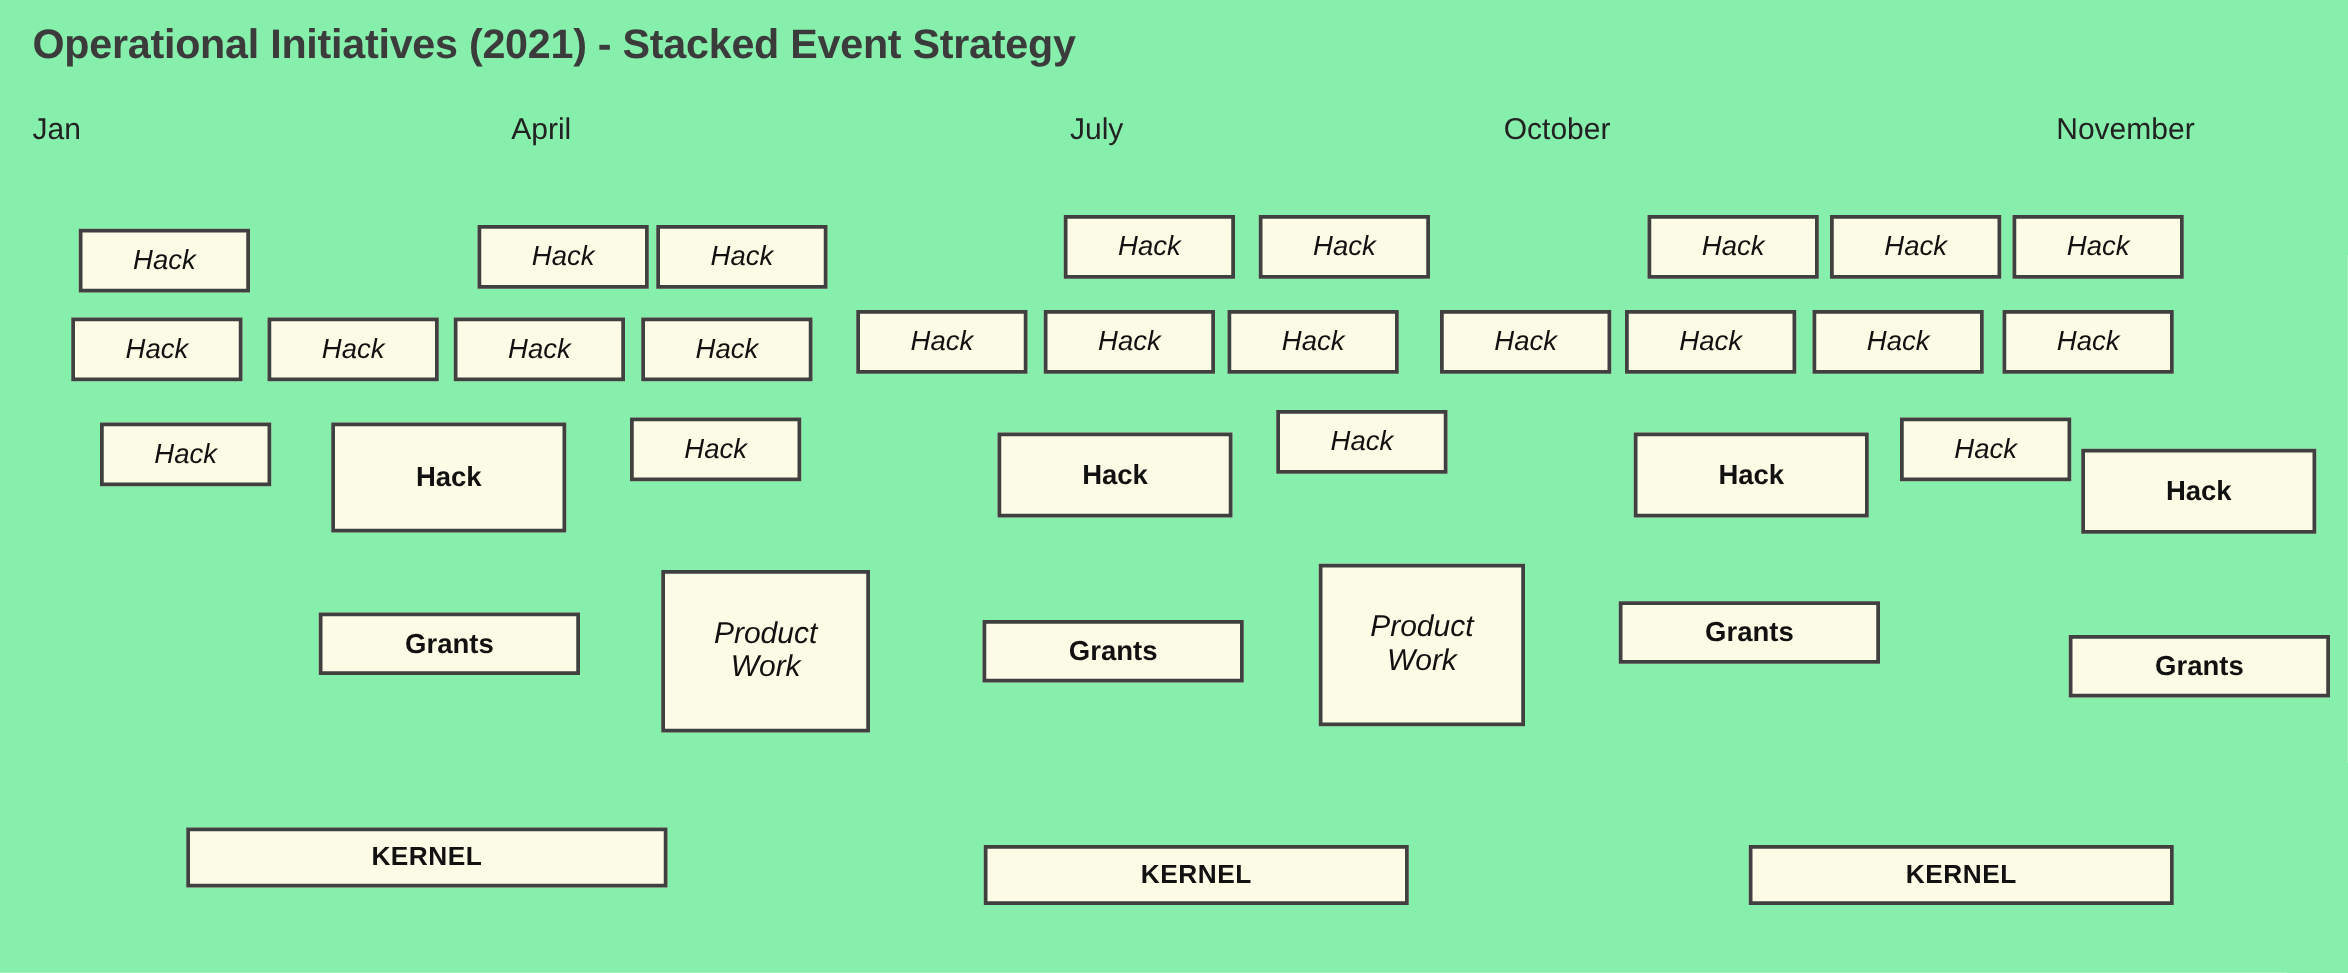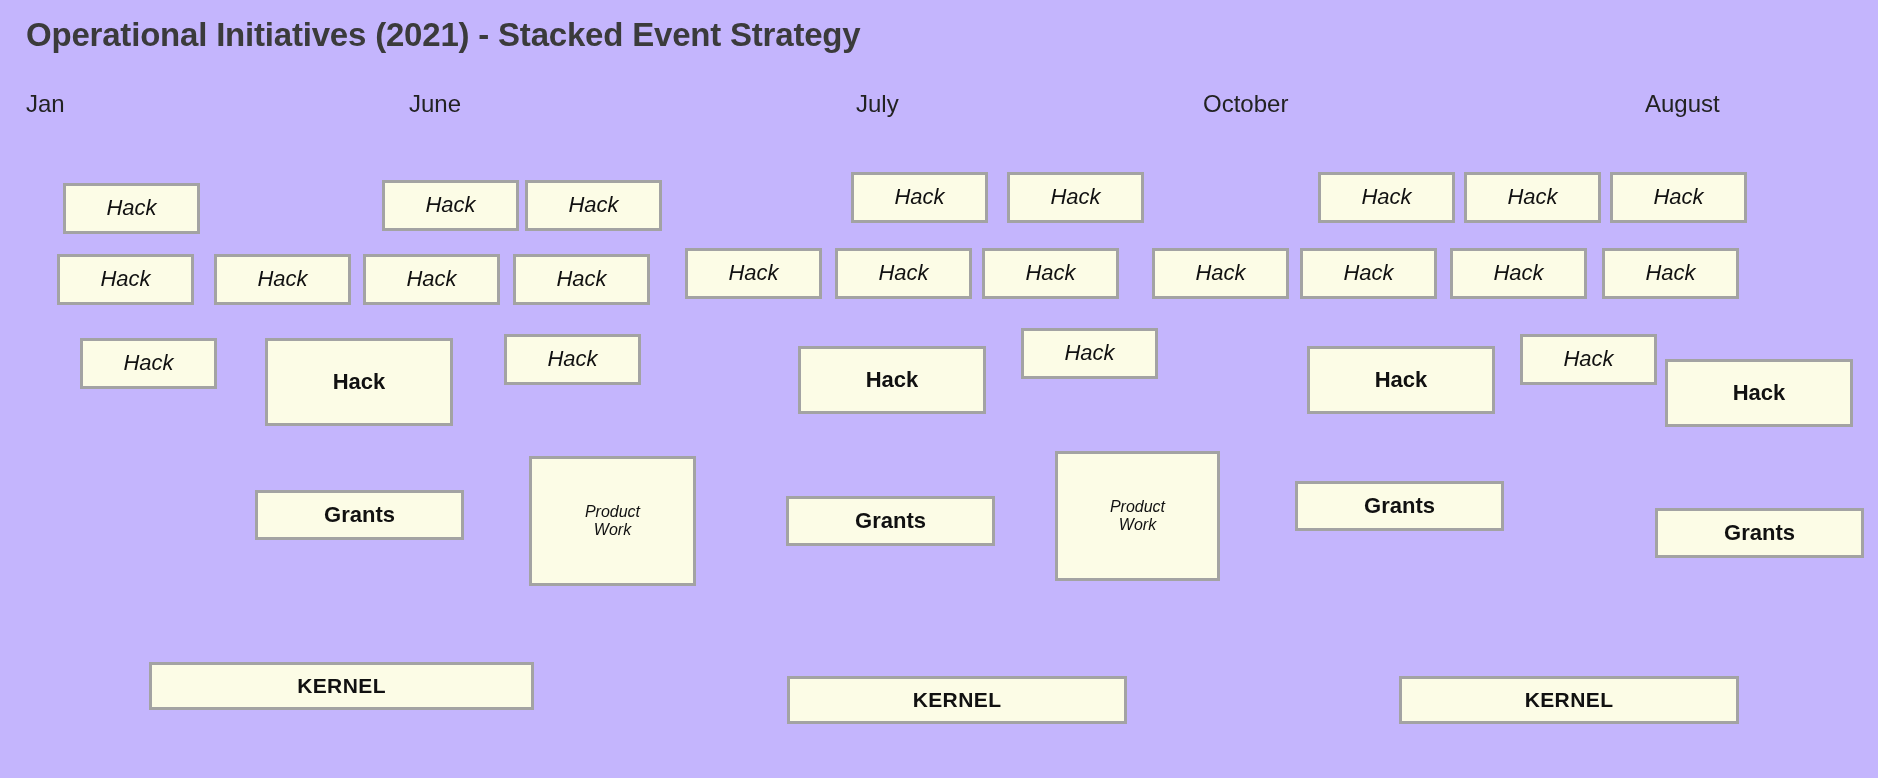--- a/index.html
+++ b/index.html
@@ -7,21 +7,21 @@
     padding: 0;
   }
   body {
     background: #fcfce6;
     font-family: "Liberation Sans", sans-serif;
   }
   #canvas {
     position: relative;
     width: 1878px;
     height: 778px;
-    background: #c4b5fd;
+    background: #86efac;
     overflow: hidden;
   }
   #page-title {
     position: absolute;
     left: 26px;
     top: 16px;
     font-size: 33px;
     font-weight: bold;
     color: #3b3b3b;
     letter-spacing: -0.2px;
@@ -31,21 +31,21 @@
     position: absolute;
     font-size: 24px;
     font-weight: normal;
     color: #222222;
     white-space: nowrap;
     line-height: 1;
   }
   .event-box {
     position: absolute;
     box-sizing: border-box;
-    border: 3px solid #a3a3a3;
+    border: 3px solid #404040;
     background: #fcfce6;
     display: flex;
     align-items: center;
     justify-content: center;
     text-align: center;
     color: #111111;
     line-height: 1.12;
   }
   .event-box.style-hack-small {
     font-style: italic;
@@ -58,21 +58,21 @@
     font-size: 22px;
   }
   .event-box.style-grants {
     font-style: normal;
     font-weight: bold;
     font-size: 22px;
   }
   .event-box.style-product {
     font-style: italic;
     font-weight: normal;
-    font-size: 16px;
+    font-size: 24px;
     justify-content: center;
   }
   .event-box.style-kernel {
     font-style: normal;
     font-weight: bold;
     font-size: 21px;
     letter-spacing: 0.4px;
   }
   .box-label {
     display: block;
@@ -81,24 +81,24 @@
 </style>
 </head>
 <body>
 
 <div id="canvas">
 
   <div id="page-title">Operational Initiatives (2021) - Stacked Event Strategy</div>
 
   <div id="month-labels">
       <div class="month-label" style="left: 26px; top: 92px;">Jan</div>
-      <div class="month-label" style="left: 409px; top: 92px;">June</div>
+      <div class="month-label" style="left: 409px; top: 92px;">April</div>
       <div class="month-label" style="left: 856px; top: 92px;">July</div>
       <div class="month-label" style="left: 1203px; top: 92px;">October</div>
-      <div class="month-label" style="left: 1645px; top: 92px;">August</div>
+      <div class="month-label" style="left: 1645px; top: 92px;">November</div>
     </div>
 
   <div id="event-layer">
       <div class="event-box style-hack-small" style="left: 63px; top: 183px; width: 137px; height: 51px;">
         <span class="box-label">Hack</span>
       </div>
       <div class="event-box style-hack-small" style="left: 382px; top: 180px; width: 137px; height: 51px;">
         <span class="box-label">Hack</span>
       </div>
       <div class="event-box style-hack-small" style="left: 525px; top: 180px; width: 137px; height: 51px;">

